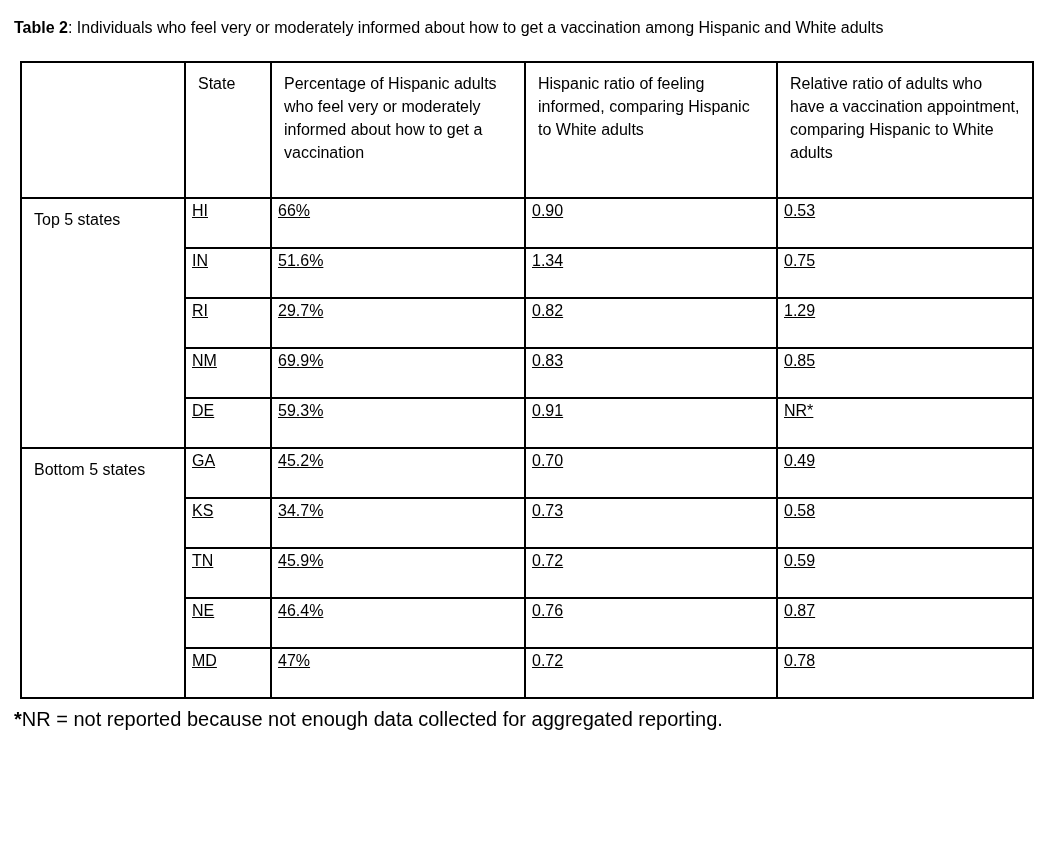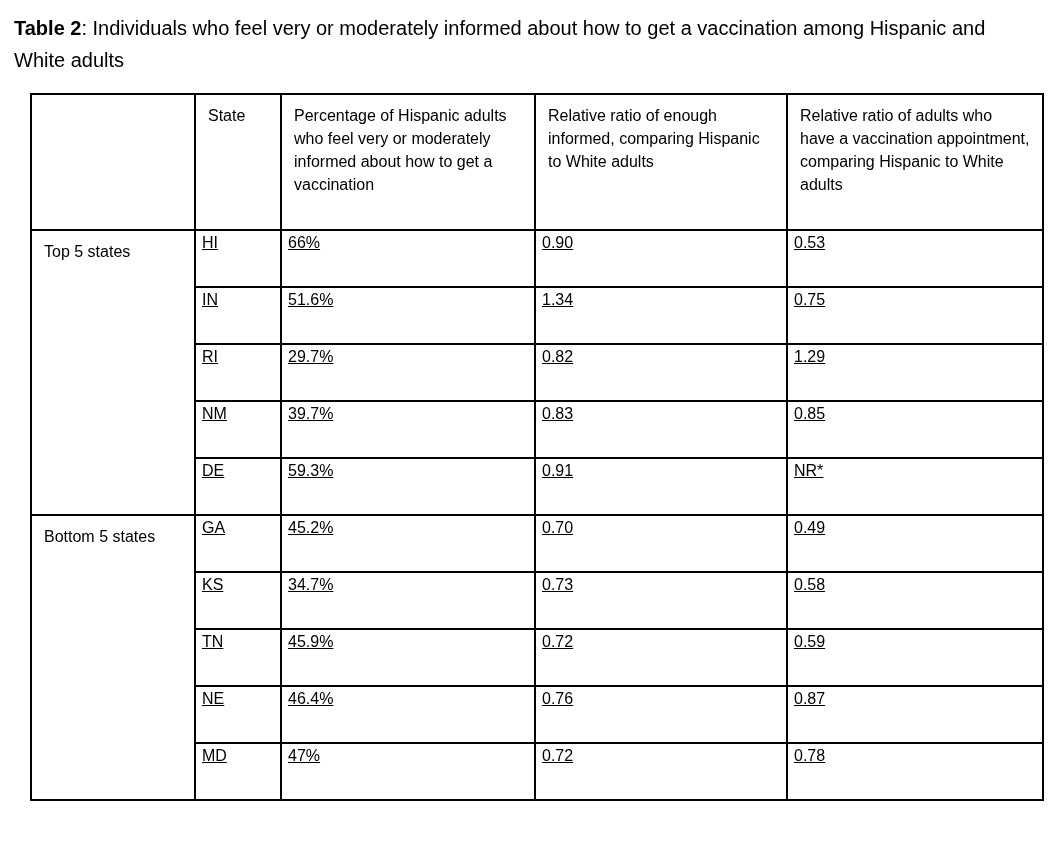--- a/index.html
+++ b/index.html
@@ -10,45 +10,45 @@
     color: #000000;
     font-family: "Liberation Sans", "DejaVu Sans", sans-serif;
   }
   .page {
     width: 1063px;
     height: 864px;
     padding: 12px 14px 0 14px;
     overflow: hidden;
   }
   .doc-title {
-    font-size: 20px;
+    font-size: 16px;
     line-height: 32px;
     font-weight: 400;
     max-width: 980px;
   }
   .doc-title .bold { font-weight: 700; }
 
   table.data-table {
     border-collapse: collapse;
     table-layout: fixed;
     width: 1012px;
-    margin-left: 16px;
+    margin-left: 6px;
     margin-top: 17px;
   }
   .data-table th,
   .data-table td {
     border: 2px solid #000000;
     vertical-align: top;
     font-size: 16px;
     line-height: 23px;
     font-weight: 400;
     overflow: hidden;
   }
   tr.header-row { height: 136px; }
-  tr.data-row   { height: 57px; }
+  tr.data-row   { height: 50px; }
   .data-table th {
     text-align: left;
     padding: 9px 12px 0 12px;
   }
   td.group-cell {
     text-align: left;
     padding: 9px 12px 0 12px;
   }
   td.value-cell {
     text-align: left;
@@ -75,21 +75,21 @@
       <col style="width:86px">
       <col style="width:254px">
       <col style="width:252px">
       <col style="width:256px">
     </colgroup>
     <thead>
       <tr class="header-row">
         <th></th>
         <th>State</th>
         <th>Percentage of Hispanic adults who feel very or moderately informed about how to get a vaccination</th>
-        <th>Relative ratio of enough informed, comparing Hispanic to White adults</th>
+        <th>Hispanic ratio of feeling informed, comparing Hispanic to White adults</th>
         <th>Relative ratio of adults who have a vaccination appointment, comparing Hispanic to White adults</th>
       </tr>
     </thead>
     <tbody>
 
       <tr class="data-row">
         <td class="group-cell" rowspan="5">Top 5 states</td>
         <td class="value-cell">HI</td>
         <td class="value-cell">66%</td>
         <td class="value-cell">0.90</td>
@@ -102,21 +102,21 @@
         <td class="value-cell">0.75</td>
       </tr>
       <tr class="data-row">
         <td class="value-cell">RI</td>
         <td class="value-cell">29.7%</td>
         <td class="value-cell">0.82</td>
         <td class="value-cell">1.29</td>
       </tr>
       <tr class="data-row">
         <td class="value-cell">NM</td>
-        <td class="value-cell">39.7%</td>
+        <td class="value-cell">69.9%</td>
         <td class="value-cell">0.83</td>
         <td class="value-cell">0.85</td>
       </tr>
       <tr class="data-row">
         <td class="value-cell">DE</td>
         <td class="value-cell">59.3%</td>
         <td class="value-cell">0.91</td>
         <td class="value-cell">NR*</td>
       </tr>
 
@@ -147,14 +147,15 @@
       </tr>
       <tr class="data-row">
         <td class="value-cell">MD</td>
         <td class="value-cell">47%</td>
         <td class="value-cell">0.72</td>
         <td class="value-cell">0.78</td>
       </tr>
     </tbody>
   </table>
 
+  <div class="footnote"><span class="bold">*</span><span>NR = not reported because not enough data collected for aggregated reporting.</span></div>
 
 </div>
 
 </body></html>

